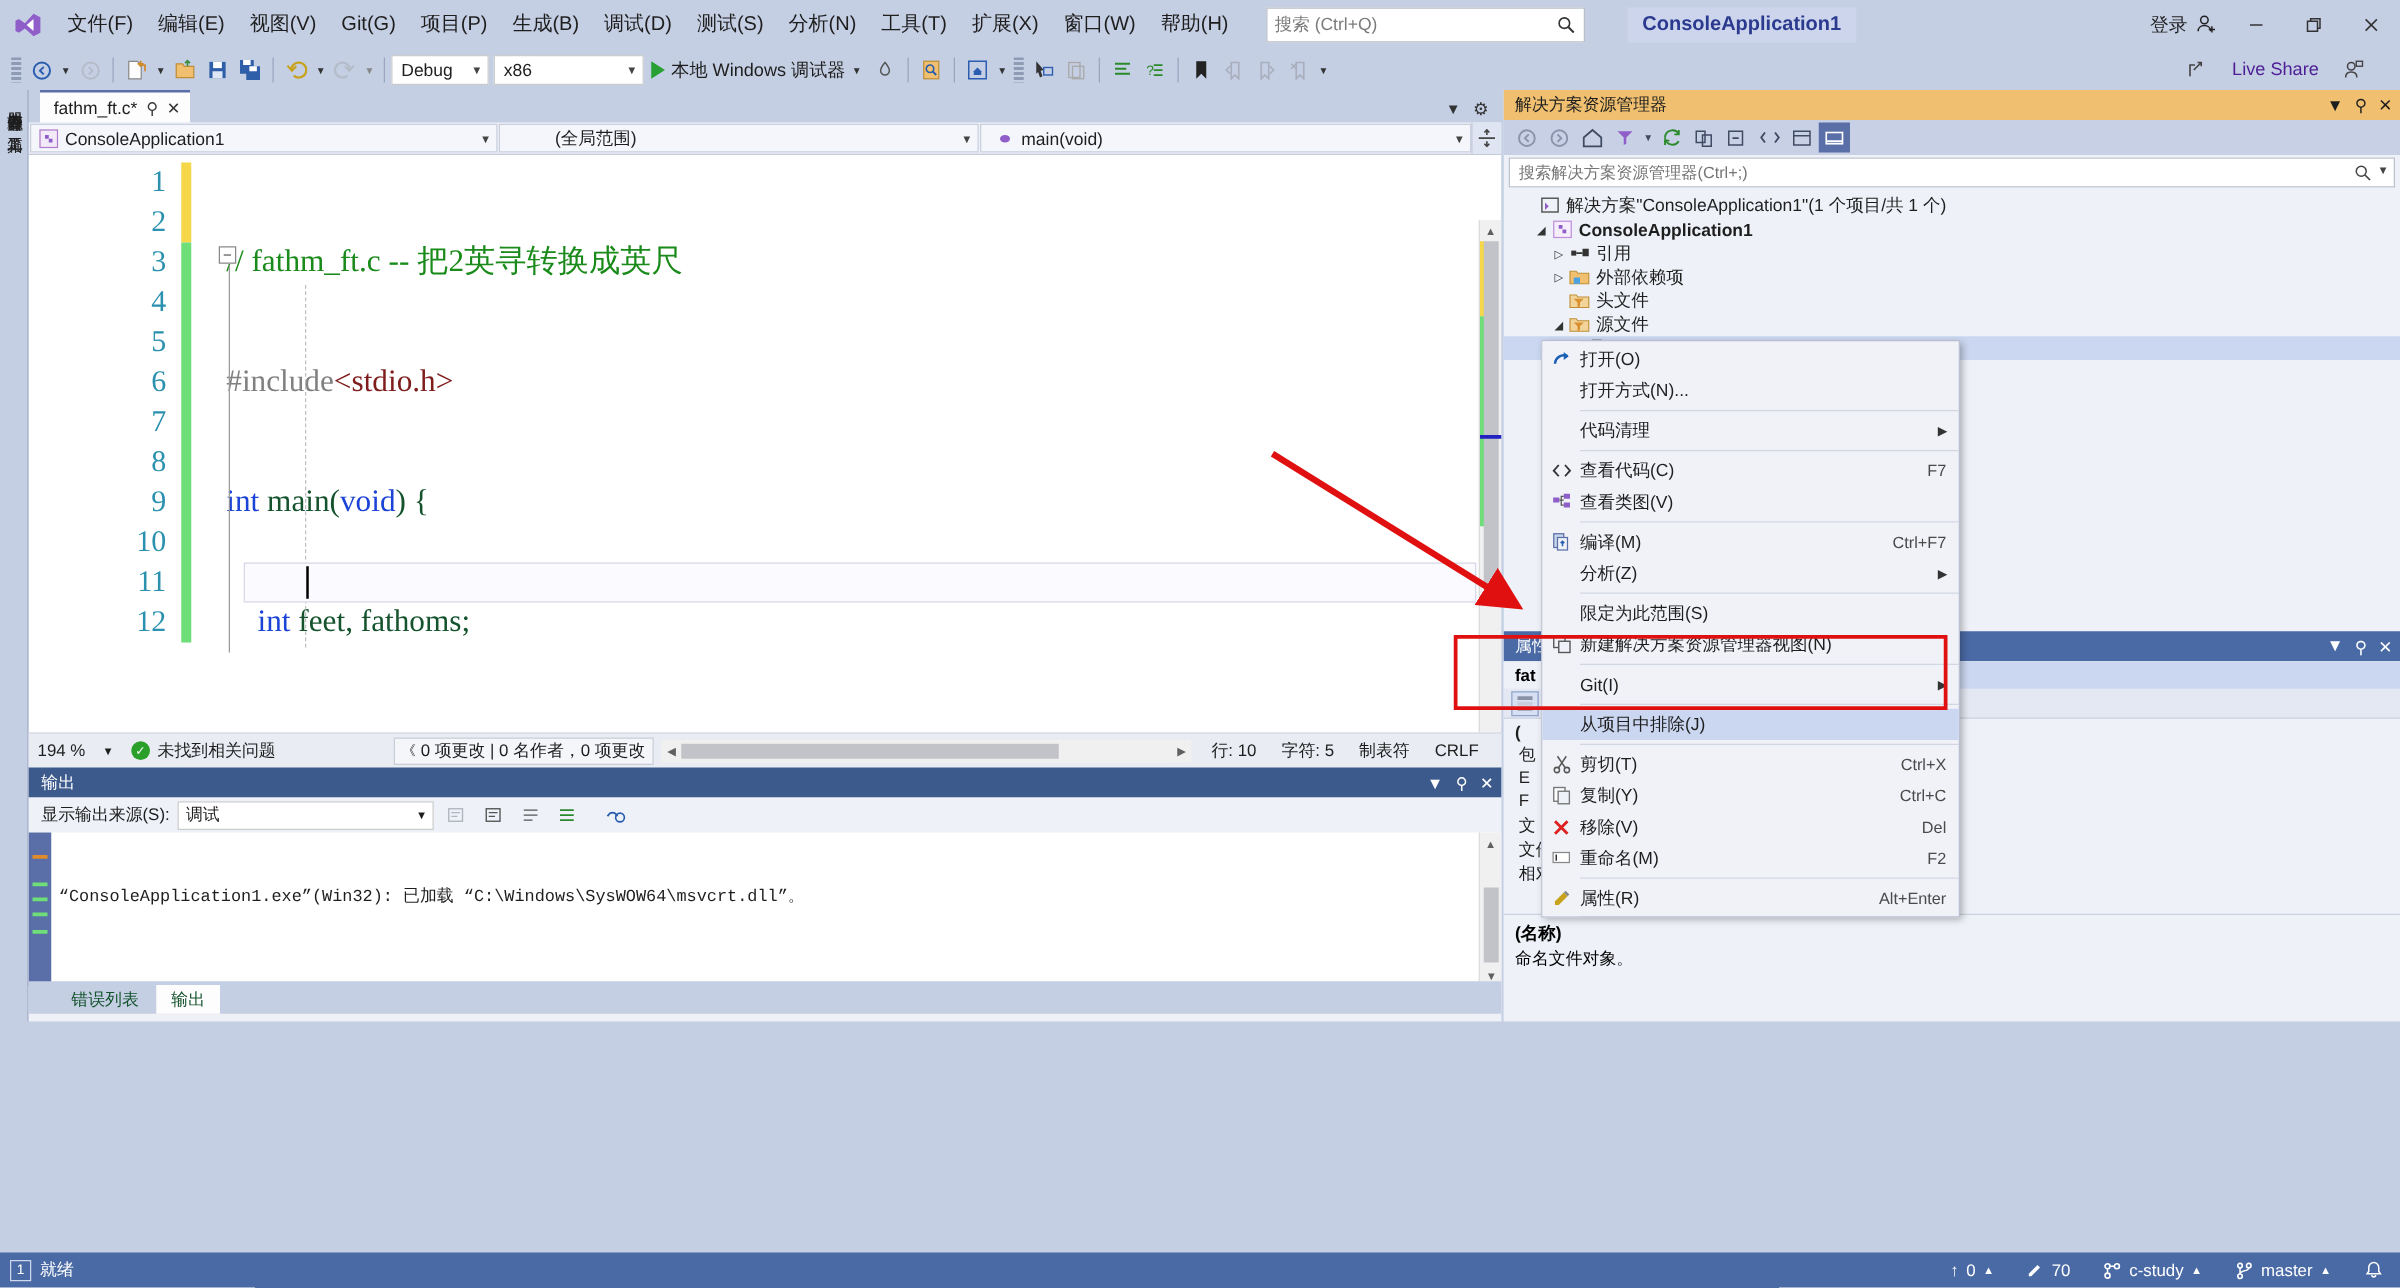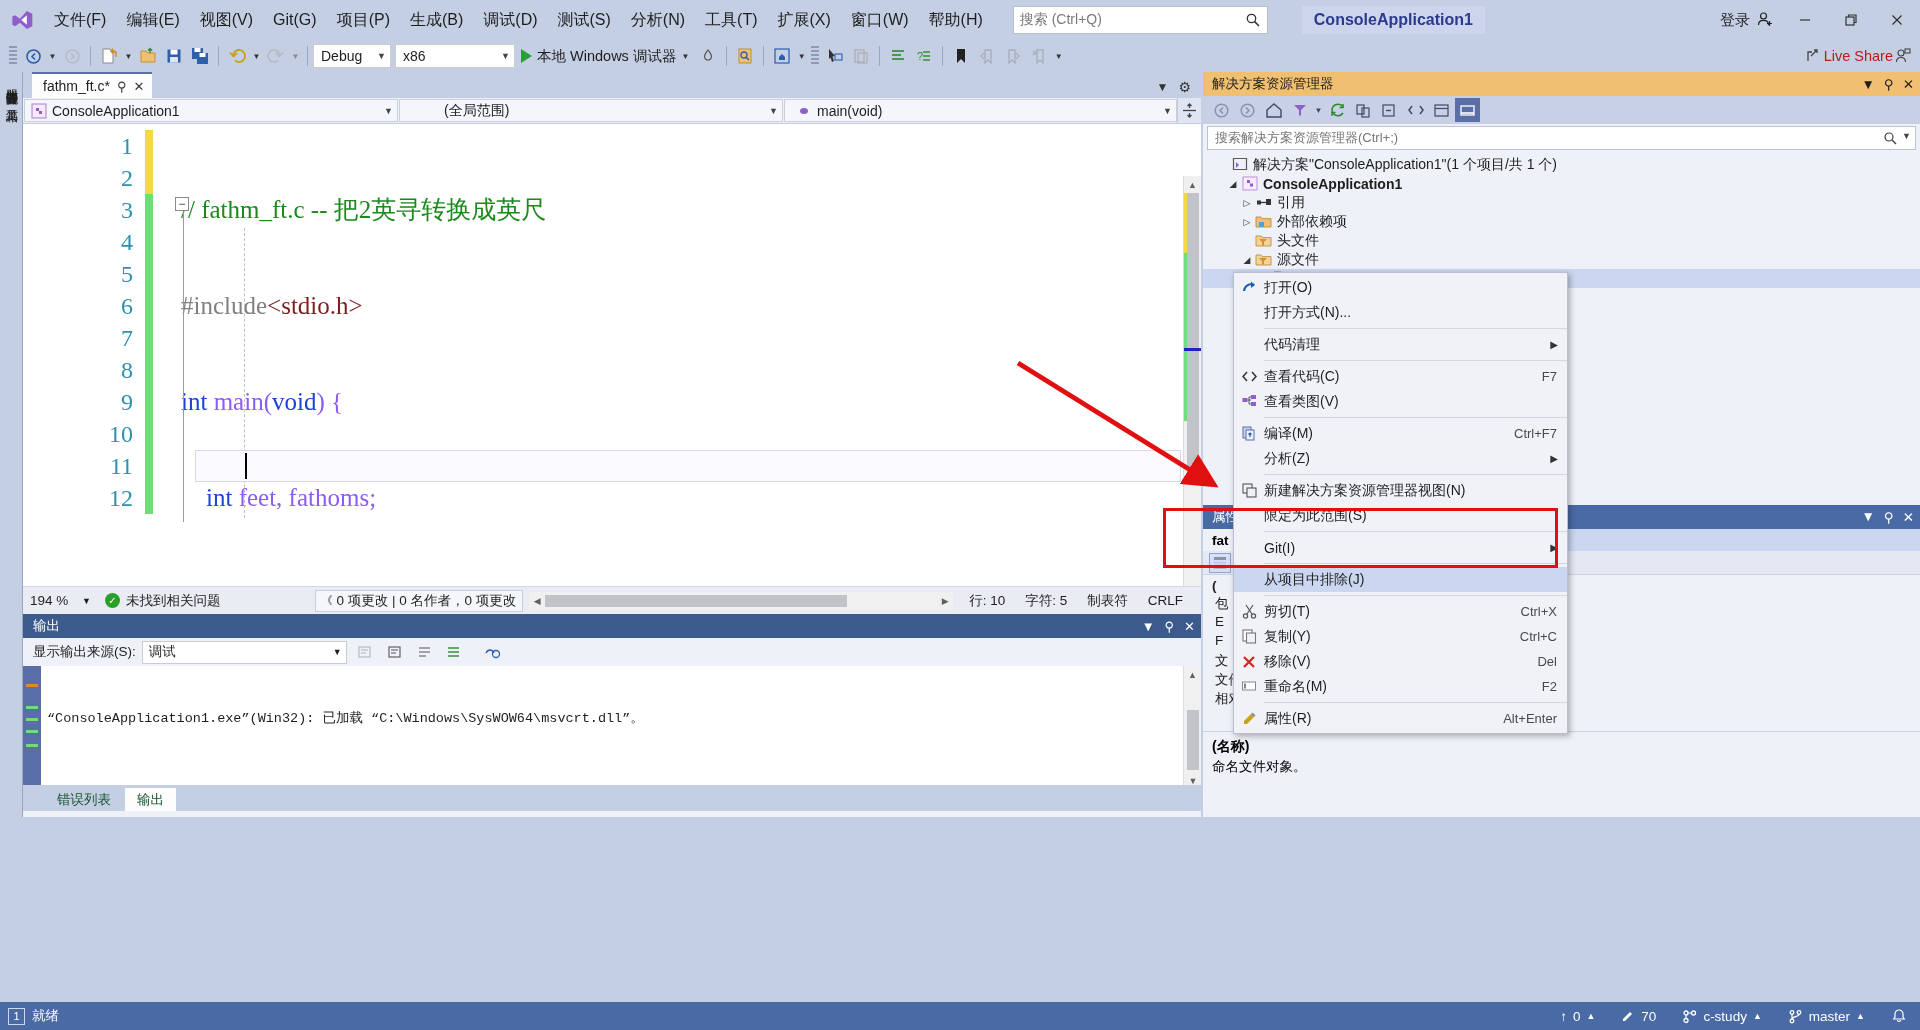--- a/index.html
+++ b/index.html
@@ -49,21 +49,21 @@
   .tsep { width: 1px; height: 20px; background: #9aa6bf; margin: 0 5px; }
   .grip { width: 8px; height: 20px; background-image: repeating-linear-gradient(to bottom,#8f9bb5 0 2px,transparent 2px 4px); margin: 0 3px; }
   .combo {
     height: 24px; background: #fff; border: 1px solid #ccc; display: flex; align-items: center;
     padding: 0 4px 0 7px; font-size: 14px; color: #1e1e1e;
   }
   .combo .cv { flex: 1; white-space: nowrap; }
   .combo .carr { margin-left: 6px; font-size: 9px; color: #444; }
   .run-btn { display: flex; align-items: center; gap: 5px; padding: 0 6px; height: 26px; font-size: 14.5px; color: #1e1e1e; }
   .play-tri { width: 0; height: 0; border-left: 11px solid #28a033; border-top: 7px solid transparent; border-bottom: 7px solid transparent; }
-  .live-share { margin-left: auto; display: flex; align-items: center; gap: 1px; font-size: 14.5px; color: #b91c1c; padding-right: 8px; }
+  .live-share { margin-left: auto; display: flex; align-items: center; gap: 19px; font-size: 14.5px; color: #4c1d95; padding-right: 28px; }
 
   
   .leftdock {
     position: absolute; left: 0; top: 72px; width: 23px; height: 745px;
     background: #c5cfe4; border-right: 1px solid #9aa6bf;
   }
   .vtab {
     writing-mode: vertical-rl; font-size: 12.5px; color: #1e1e1e;
     padding: 8px 3px; white-space: nowrap; letter-spacing: 0.5px;
   }
@@ -112,21 +112,21 @@
   .fold-line { position: absolute; left: 24px; width: 1px; background: #9a9a9a; }
   .indent-guide { position: absolute; width: 0; border-left: 1px dashed #bfbfbf; }
   .code-lines {
     padding-top: 6px; font-family: "Liberation Serif", serif; font-size: 25px; line-height: 32px;
     white-space: pre; flex: 1; padding-left: 36px;
   }
   .code-lines .row { height: 32px; }
   .c-com { color: #1a8a1a; }
   .c-pre { color: #808080; }
   .c-kw  { color: #1b43d6; }
-  .c-pl  { color: #8b5cf6; }
+  .c-pl  { color: #14532d; }
   .c-hdr { color: #7f1d1d; }
   .cur-line {
     position: absolute; left: 172px; right: 20px; height: 32px; border: 1px solid #d8d8e8; background: #fafaff;
   }
   .caret { position: absolute; width: 2px; height: 26px; background: #000; }
 
   .ed-scroll {
     position: absolute; right: 0; top: 52px; width: 18px; bottom: 0; background: #f0f0f0;
     border-left: 1px solid #dcdcdc;
   }
@@ -1008,31 +1008,31 @@
       <span class="cacc">Ctrl+F7</span>
     </div>
     <div class="ci">
       <span class="cicon"></span>
       <span class="clab">分析(Z)</span>
       <span class="csub">▶</span>
     </div>
     <div class="csep"></div>
 
     <div class="ci">
+      <span class="cicon"></span>
+      <span class="clab">限定为此范围(S)</span>
+    </div>
+    <div class="ci">
       <span class="cicon">
           <svg width="17" height="17" viewBox="0 0 17 17">
             <rect x="2" y="2" width="9" height="9" fill="none" stroke="#555" stroke-width="1.1"></rect>
             <rect x="6" y="6" width="9" height="9" fill="#eef1f8" stroke="#555" stroke-width="1.1"></rect>
           </svg>
         </span>
       <span class="clab">新建解决方案资源管理器视图(N)</span>
-    </div>
-    <div class="ci">
-      <span class="cicon"></span>
-      <span class="clab">限定为此范围(S)</span>
     </div>
     <div class="csep"></div>
 
     <div class="ci">
       <span class="cicon"></span>
       <span class="clab">Git(I)</span>
       <span class="csub">▶</span>
     </div>
     <div class="csep"></div>
 

